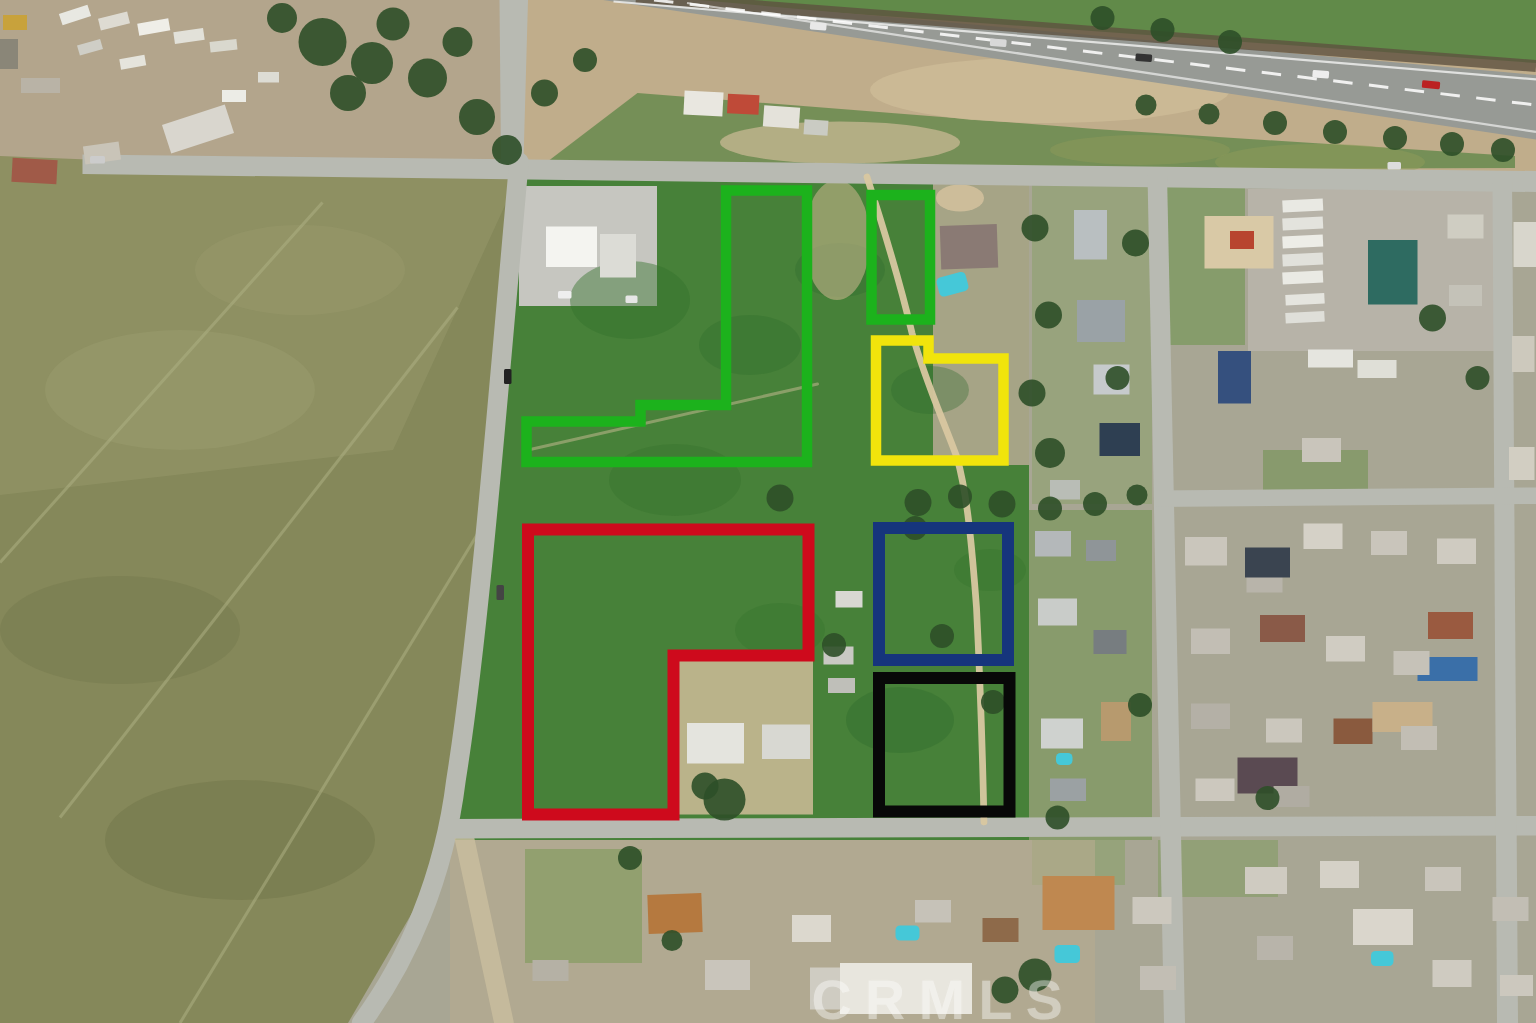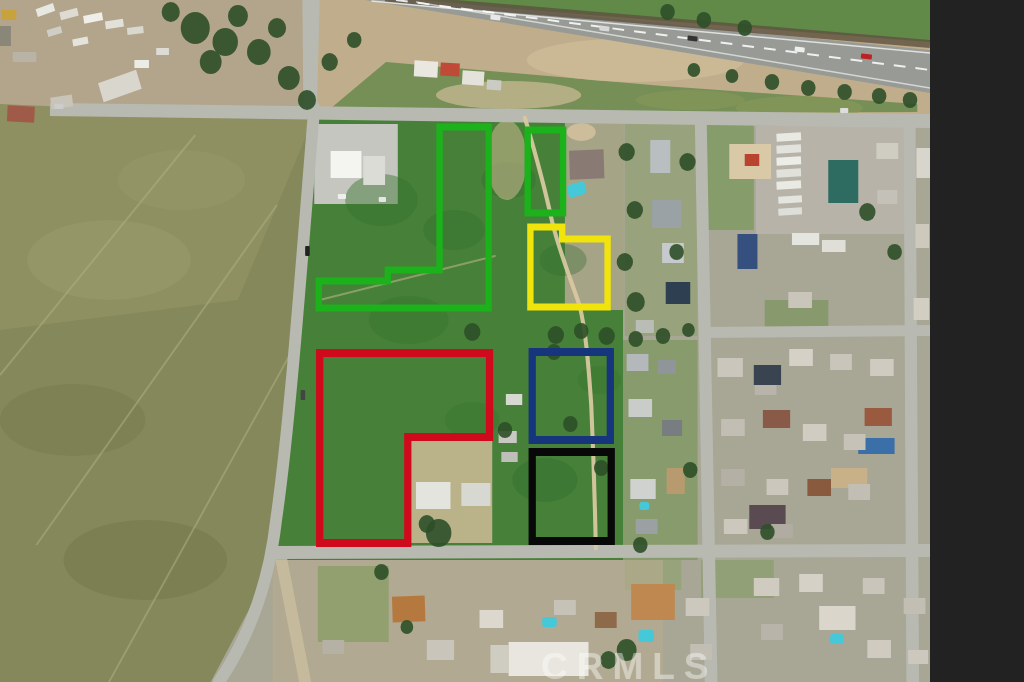--- a/index.html
+++ b/index.html
@@ -1,16 +1,16 @@
 <!DOCTYPE html>
 <html><head>
 <meta charset="utf-8">
 <style>
   html,body{margin:0;padding:0;background:#222;}
-  .stage{position:relative;width:930px;height:682px;overflow:hidden;background:#a8a694;
+  .stage{position:relative;width:1024px;height:682px;overflow:hidden;background:#a8a694;
          font-family:"Liberation Sans", sans-serif;}
   .stage svg{position:absolute;left:0;top:0;width:100%;height:100%;display:block;}
   .watermark{position:absolute;left:541px;top:648px;color:rgba(255,255,255,0.42);
              font-size:37px;font-weight:bold;letter-spacing:9px;line-height:1;
              font-family:"Liberation Sans", sans-serif;text-shadow:0 0 2px rgba(255,255,255,0.15);}
 </style>
 </head>
 <body>
 
 <div class="stage">

